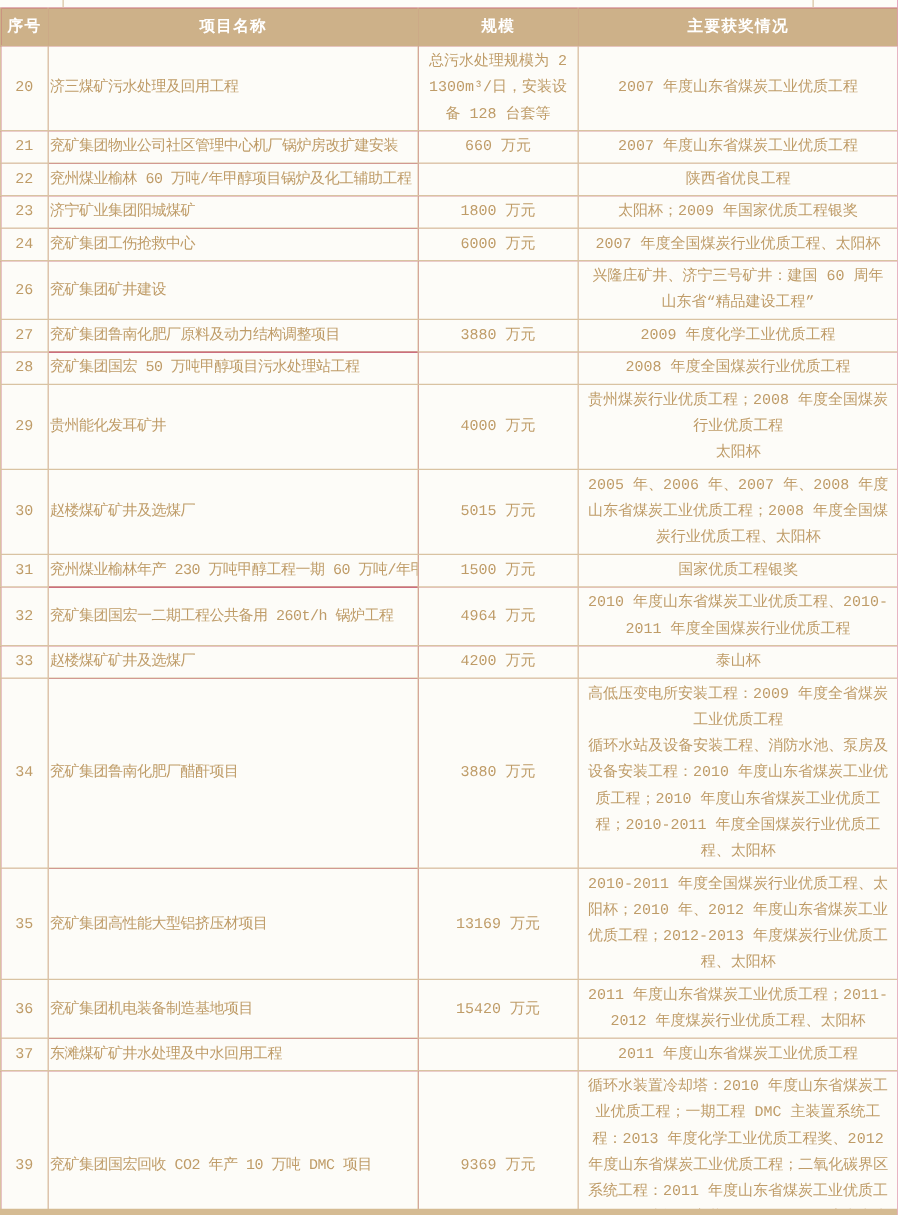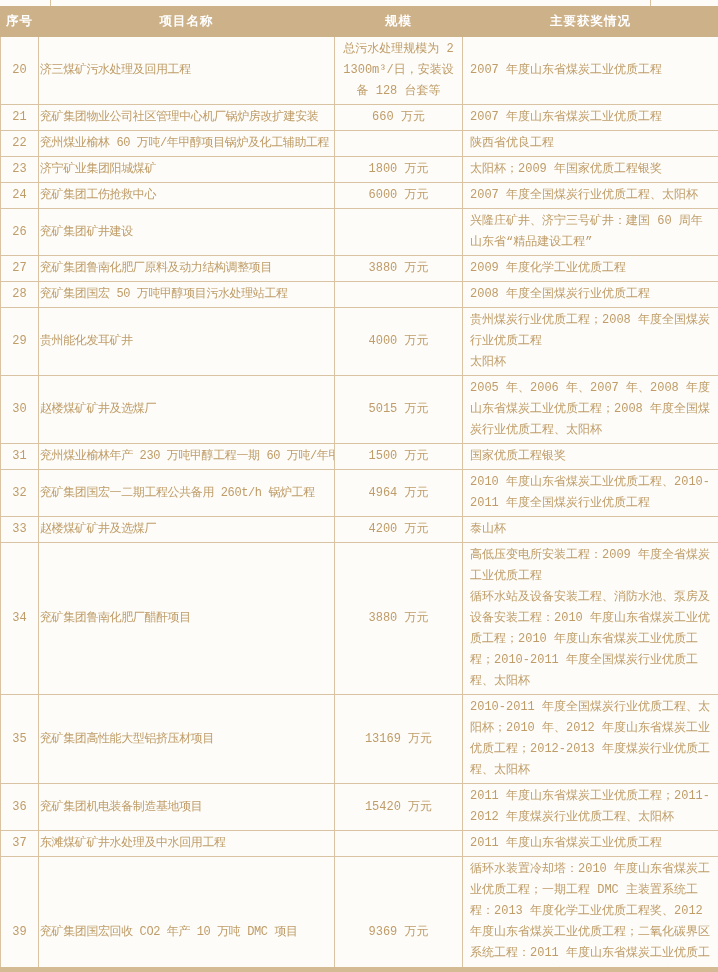--- a/index.html
+++ b/index.html
@@ -53,21 +53,21 @@
     word-break:break-all;
   }
   td.cell-no{text-align:center;padding:2px 0;}
   td.cell-name{
     white-space:nowrap;
     overflow:hidden;
     letter-spacing:-0.4px;
     padding:2px 1px;
   }
   td.cell-scale{text-align:center;}
-  td.cell-awards{text-align:left;white-space:pre-line;}
+  td.cell-awards{text-align:center;white-space:pre-line;}
   .bottom-band{
     position:absolute;left:0;bottom:0;
     width:718px;height:5px;
     background:var(--band);
   }
 </style>
 </head>
 <body>
 
 <div class="page">

